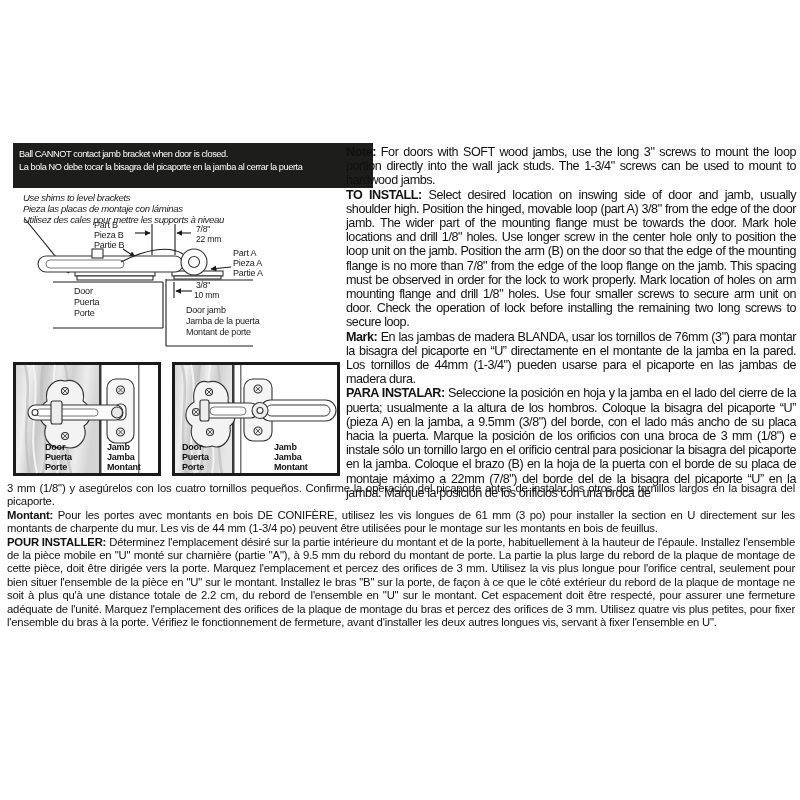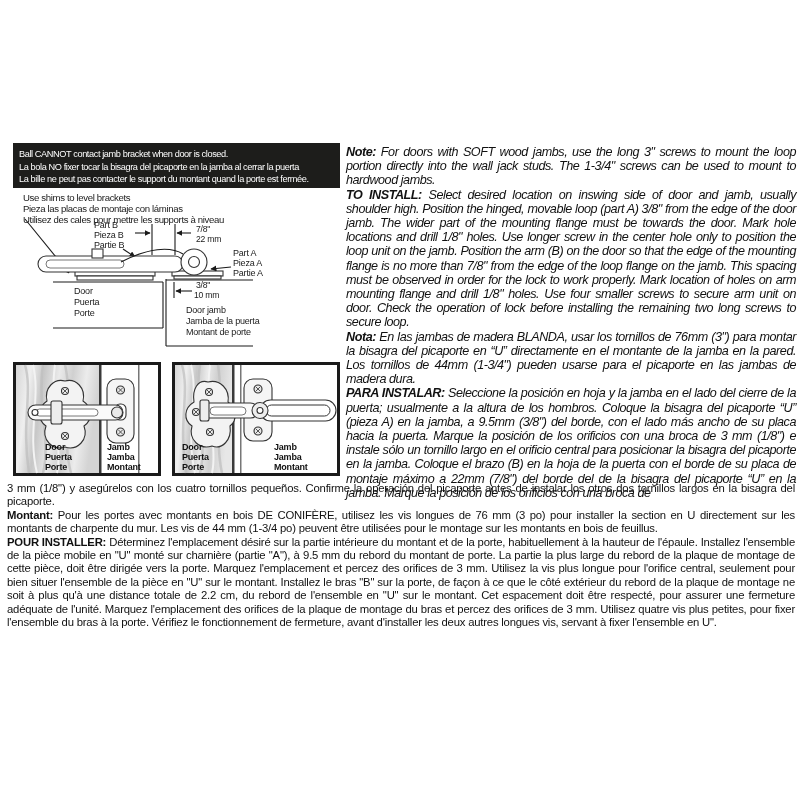--- a/index.html
+++ b/index.html
@@ -1,48 +1,47 @@
 <!DOCTYPE html>
 <html><head>
 <meta charset="utf-8">
 <style>
   html,body{margin:0;padding:0;background:#ffffff;}
   .page{position:relative;width:800px;height:800px;background:#fff;overflow:hidden;
         font-family:"Liberation Sans",sans-serif;color:#1a1a1a;}
-  .banner{position:absolute;left:13px;top:143px;width:327px;height:45px;background:#1d1d1b;
+  .banner{position:absolute;left:13px;top:143px;width:360px;height:45px;background:#1d1d1b;
           color:#fff;box-sizing:border-box;padding:5px 6px 0 6px;font-size:9.2px;
           letter-spacing:-0.4px;line-height:12.6px;white-space:nowrap;overflow:hidden;}
   .shims{position:absolute;left:23px;top:192px;font-size:9.6px;letter-spacing:-0.35px;
-         line-height:11.2px;color:#1a1a1a;white-space:nowrap;}
+         line-height:11.2px;color:#1a1a1a;white-space:nowrap;font-style:italic;}
   .diagram{position:absolute;left:13px;top:218px;}
   .panel-left{position:absolute;left:13px;top:362px;}
   .panel-right{position:absolute;left:172px;top:362px;}
   .rightcol{position:absolute;left:346px;top:145px;width:450px;font-size:12.6px;
-            line-height:14.2px;letter-spacing:-0.45px;text-align:justify;color:#111;font-style:italic;}
+            line-height:14.2px;letter-spacing:-0.45px;text-align:justify;color:#111;}
   .rightcol p{margin:0;}
   .bottom{position:absolute;left:7px;top:482px;width:788px;font-size:11.3px;
           line-height:13.4px;letter-spacing:-0.2px;text-align:justify;color:#111;}
   .bottom p{margin:0;}
   b{font-weight:bold;}
   svg text{font-family:"Liberation Sans",sans-serif;fill:#1a1a1a;}
   svg .lbl{font-size:9px;letter-spacing:-0.2px;}
   svg .lbl-sm{font-size:8.6px;letter-spacing:-0.2px;}
   svg .lbl-b{font-size:9px;font-weight:bold;letter-spacing:-0.2px;fill:#111;}
   svg .ln{stroke:#1a1a1a;stroke-width:1.1;fill:none;}
   svg .pt{stroke:#333;stroke-width:1.1;}
 </style>
 </head>
 <body>
 
 <div class="page">
 
   <div class="banner">
     <div>Ball CANNOT contact jamb bracket when door is closed.</div>
-    <div>La bola NO fixer tocar la bisagra del picaporte en la jamba al cerrar la puerta</div>
-    <div>La bille ne peut pas contacter le support du montant quand la porte est fermée.</div>
+    <div>La bola NO debe tocar la bisagra del picaporte en la jamba al cerrar la puerta</div>
   </div>
 
   <div class="shims">
     <div>Use shims to level brackets</div>
     <div>Pieza las placas de montaje con láminas</div>
     <div>Utilisez des cales pour mettre les supports à niveau</div>
   </div>
 
   <svg class="diagram" width="327" height="140" viewBox="0 0 327 140">
     <defs>
@@ -205,23 +204,23 @@
     <text class="lbl-b" x="10" y="98">Puerta</text>
     <text class="lbl-b" x="10" y="108">Porte</text>
     <text class="lbl-b" x="102" y="88">Jamb</text>
     <text class="lbl-b" x="102" y="98">Jamba</text>
     <text class="lbl-b" x="102" y="108">Montant</text>
   </svg>
 
   <div class="rightcol">
     <p><b>Note:</b><span> For doors with SOFT wood jambs, use the long 3" screws to mount the loop portion directly into the wall jack studs. The 1-3/4" screws can be used to mount to hardwood jambs.</span></p>
     <p><b>TO INSTALL:</b><span> Select desired location on inswing side of door and jamb, usually shoulder high. Position the hinged, movable loop (part A) 3/8" from the edge of the door jamb. The wider part of the mounting flange must be towards the door. Mark hole locations and drill 1/8" holes. Use longer screw in the center hole only to position the loop unit on the jamb. Position the arm (B) on the door so that the edge of the mounting flange is no more than 7/8" from the edge of the loop flange on the jamb. This spacing must be observed in order for the lock to work properly. Mark location of holes on arm mounting flange and drill 1/8" holes. Use four smaller screws to secure arm unit on door. Check the operation of lock before installing the remaining two long screws to secure loop.</span></p>
-    <p><b>Nota:</b><span> En las jambas de madera BLANDA, usar los tornillos de 76mm (3") para montar la bisagra del picaporte en “U” directamente en el montante de la jamba en la pared. Los tornillos de 44mm (1-3/4") pueden usarse para el picaporte en las jambas de madera dura.</span></p>
+    <p><b>Mark:</b><span> En las jambas de madera BLANDA, usar los tornillos de 76mm (3") para montar la bisagra del picaporte en “U” directamente en el montante de la jamba en la pared. Los tornillos de 44mm (1-3/4") pueden usarse para el picaporte en las jambas de madera dura.</span></p>
     <p><b>PARA INSTALAR:</b><span> Seleccione la posición en hoja y la jamba en el lado del cierre de la puerta; usualmente a la altura de los hombros. Coloque la bisagra del picaporte “U” (pieza A) en la jamba, a 9.5mm (3/8") del borde, con el lado más ancho de su placa hacia la puerta. Marque la posición de los orificios con una broca de 3 mm (1/8") e instale sólo un tornillo largo en el orificio central para posicionar la bisagra del picaporte en la jamba. Coloque el brazo (B) en la hoja de la puerta con el borde de su placa de montaje máximo a 22mm (7/8") del borde del de la bisagra del picaporte “U” en la jamba. Marque la posición de los orificios con una broca de</span></p>
   </div>
 
   <div class="bottom">
     <p><span>3 mm (1/8") y asegúrelos con los cuatro tornillos pequeños. Confirme la operación del picaporte antes de instalar los otros dos tornillos largos en la bisagra del picaporte.</span></p>
-    <p><b>Montant:</b><span> Pour les portes avec montants en bois DE CONIFÈRE, utilisez les vis longues de 76 mm (3 po) pour installer la section en U directement sur les montants de charpente du mur. Les vis de 44 mm (1-3/4 po) peuvent être utilisées pour le montage sur les montants en bois de feuillus.</span></p>
+    <p><b>Montant:</b><span> Pour les portes avec montants en bois DE CONIFÈRE, utilisez les vis longues de 61 mm (3 po) pour installer la section en U directement sur les montants de charpente du mur. Les vis de 44 mm (1-3/4 po) peuvent être utilisées pour le montage sur les montants en bois de feuillus.</span></p>
     <p><b>POUR INSTALLER:</b><span> Déterminez l'emplacement désiré sur la partie intérieure du montant et de la porte, habituellement à la hauteur de l'épaule. Installez l'ensemble de la pièce mobile en "U" monté sur charnière (partie "A"), à 9.5 mm du rebord du montant de porte. La partie la plus large du rebord de la plaque de montage de cette pièce, doit être dirigée vers la porte. Marquez l'emplacement et percez des orifices de 3 mm. Utilisez la vis plus longue pour l'orifice central, seulement pour bien situer l'ensemble de la pièce en "U" sur le montant. Installez le bras "B" sur la porte, de façon à ce que le côté extérieur du rebord de la plaque de montage ne soit à plus qu'à une distance totale de 2.2 cm, du rebord de l'ensemble en "U" sur le montant. Cet espacement doit être respecté, pour assurer une fermeture adéquate de l'unité. Marquez l'emplacement des orifices de la plaque de montage du bras et percez des orifices de 3 mm. Utilisez quatre vis plus petites, pour fixer l'ensemble du bras à la porte. Vérifiez le fonctionnement de fermeture, avant d'installer les deux autres longues vis, servant à fixer l'ensemble en U".</span></p>
   </div>
 
 </div>
 
 </body></html>

